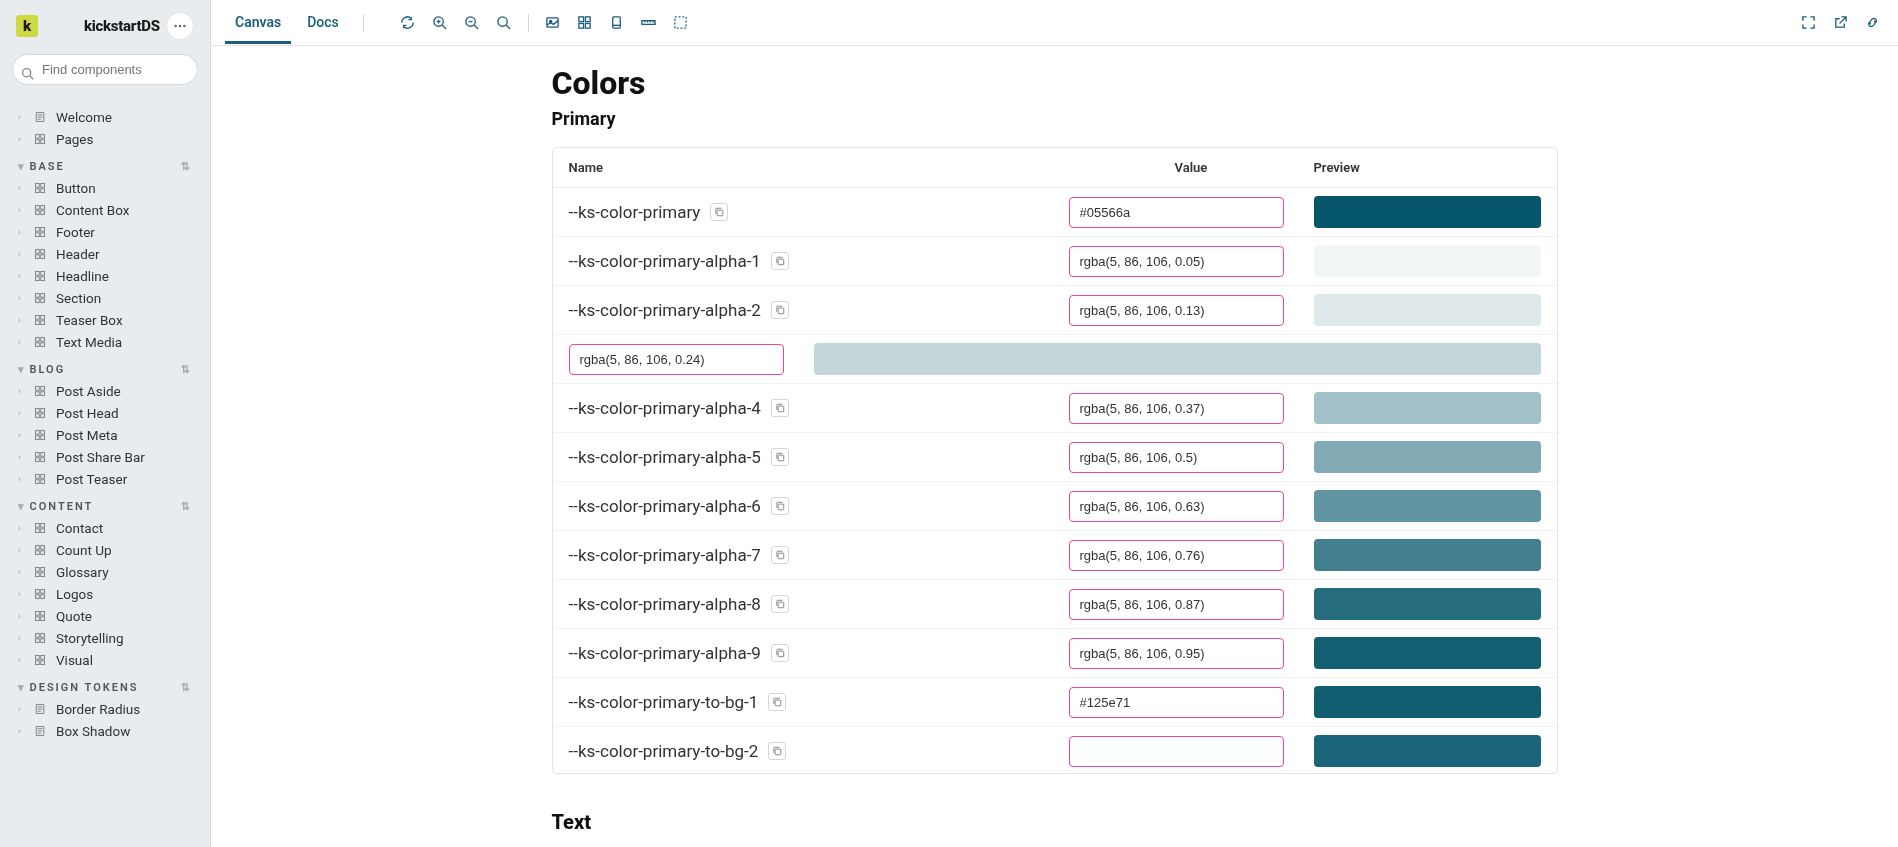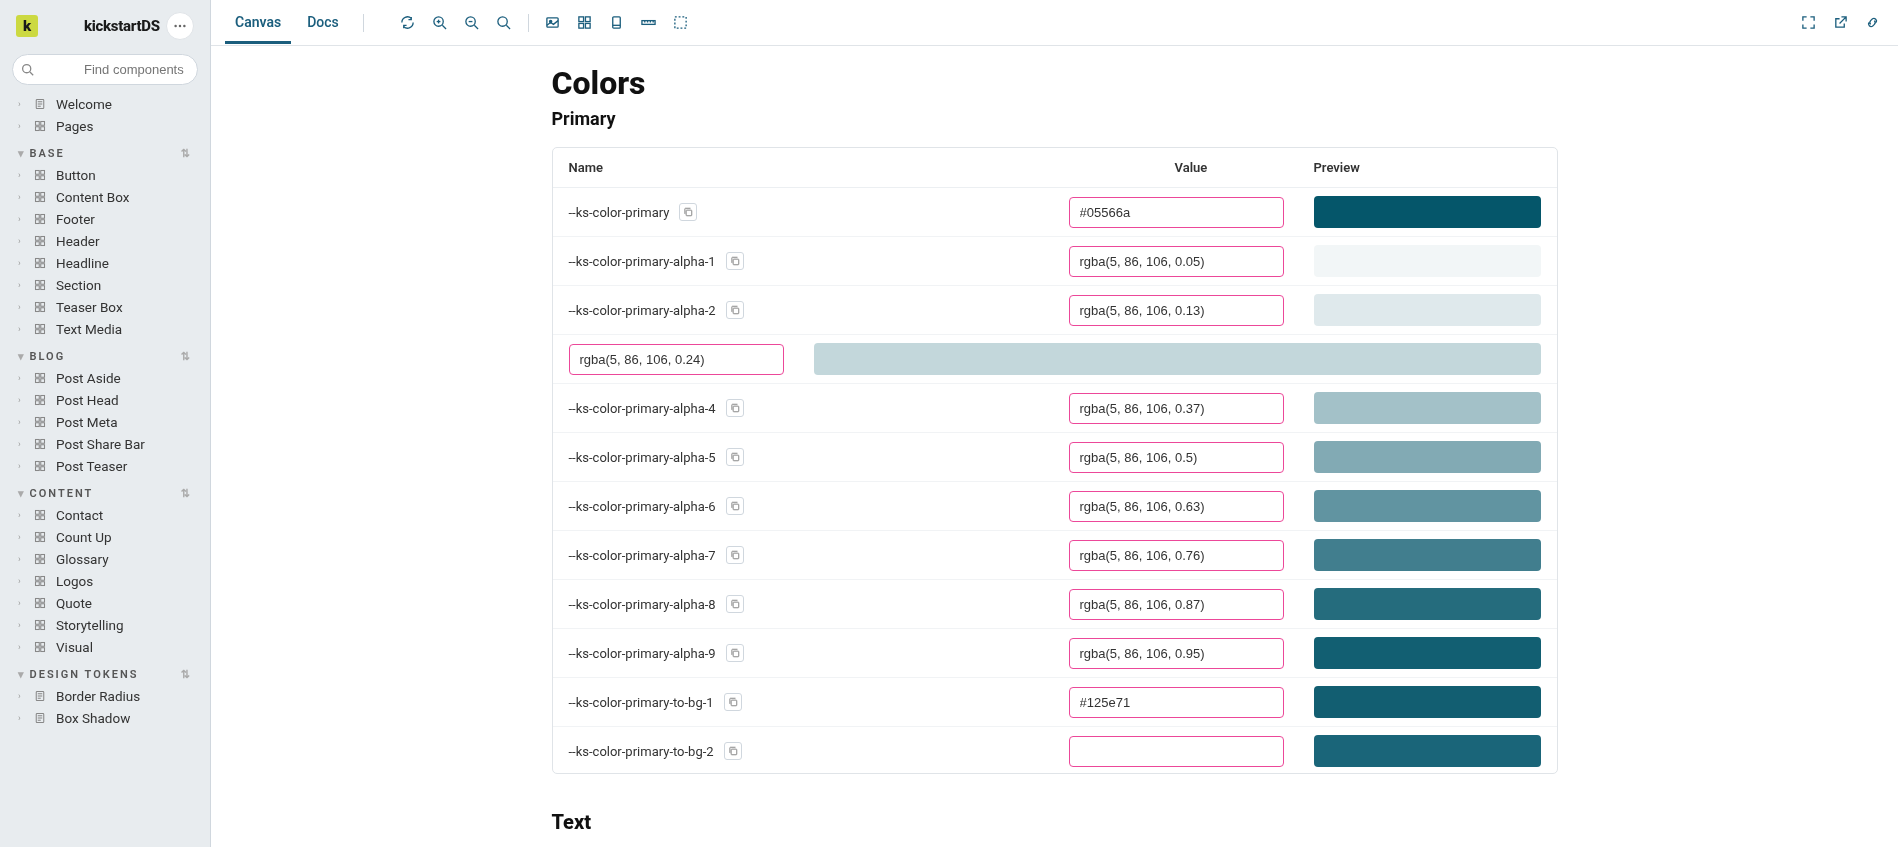--- a/index.html
+++ b/index.html
@@ -8,21 +8,21 @@
 .app { display: flex; height: 100vh; }
 
 
 .sidebar { width: 211px; background: #e8ecef; border-right: 1px solid #d0d7de; display: flex; flex-direction: column; padding: 12px; overflow-y: auto; }
 .sidebar-header { display: flex; align-items: center; justify-content: space-between; margin-bottom: 14px; padding: 0 4px; }
 .logo { display: flex; align-items: center; gap: 6px; }
 .logo-mark { width: 22px; height: 22px; background: #ccd941; border-radius: 3px; display: flex; align-items: center; justify-content: center; font-weight: 900; color: #1a1a1a; font-size: 15px; }
 .logo-text { font-weight: 800; font-size: 15px; color: #1a1a1a; letter-spacing: -0.3px; margin-left: 40px; }
 .menu-btn { width: 28px; height: 28px; border-radius: 50%; background: #fff; display: flex; align-items: center; justify-content: center; cursor: pointer; color: #666; font-size: 14px; border: 1px solid #e0e4e8; }
 
-.search-box { display: flex; align-items: center; background: #fff; border: 1px solid #d0d7de; border-radius: 16px; padding: 4px 8px; margin-bottom: 8px; gap: 42px; }
+.search-box { display: flex; align-items: flex-end; background: #fff; border: 1px solid #d0d7de; border-radius: 16px; padding: 4px 8px; margin-bottom: 21px; }
 .search-box input { flex: 1; border: none; outline: none; font-size: 13px; color: #333; background: transparent; padding: 3px 4px; }
 .search-icon { color: #888; margin-right: 4px; }
 
 .nav-item { display: flex; align-items: center; gap: 8px; padding: 3px 6px; font-size: 13.5px; color: #333; cursor: pointer; border-radius: 3px; }
 .nav-item .chev { width: 8px; display: inline-block; color: #999; font-size: 9px; }
 .nav-item .grid-icon { color: #888; font-size: 12px; width: 14px; }
 
 .nav-group-header { display: flex; align-items: center; justify-content: space-between; padding: 10px 6px 4px; font-size: 11px; letter-spacing: 2px; color: #555; font-weight: 600; }
 .nav-group-header .sort { color: #aaa; font-size: 11px; cursor: pointer; }
 
@@ -45,21 +45,21 @@
 .h1b { font-size: 20px; font-weight: 800; color: #111; margin-top: 36px; margin-bottom: 8px; }
 
 .token-panel { border: 1px solid #e0e4e8; border-radius: 5px; overflow: hidden; background: #fff; }
 .token-header { display: flex; padding: 12px 16px; font-size: 13px; font-weight: 600; color: #333; border-bottom: 1px solid #eceff2; }
 .col-name { flex: 0 0 500px; }
 .col-value { flex: 0 0 245px; text-align: center; }
 .col-preview { flex: 1; }
 
 .token-row { display: flex; align-items: center; padding: 8px 16px; border-bottom: 1px solid #f1f3f5; }
 .token-row:last-child { border-bottom: none; }
-.token-name { flex: 0 0 500px; display: flex; align-items: center; gap: 10px; font-size: 13px; color: #333; }
+.token-name { flex: 0 0 500px; display: flex; align-items: center; gap: 10px; font-size: 17px; color: #333; }
 .copy-btn { width: 18px; height: 18px; border: 1px solid #d0d7de; border-radius: 3px; display: flex; align-items: center; justify-content: center; cursor: pointer; color: #888; }
 .token-value { flex: 0 0 245px; padding-right: 30px; }
 .token-value input { width: 100%; border: 1px solid #ec4899; border-radius: 4px; padding: 7px 10px; font-size: 13px; background: #fff; color: #333; }
 .token-preview { flex: 1; }
 .swatch { width: 100%; height: 32px; border-radius: 4px; }
 
 svg { display: block; }
 </style>
 </head>
 <body>

